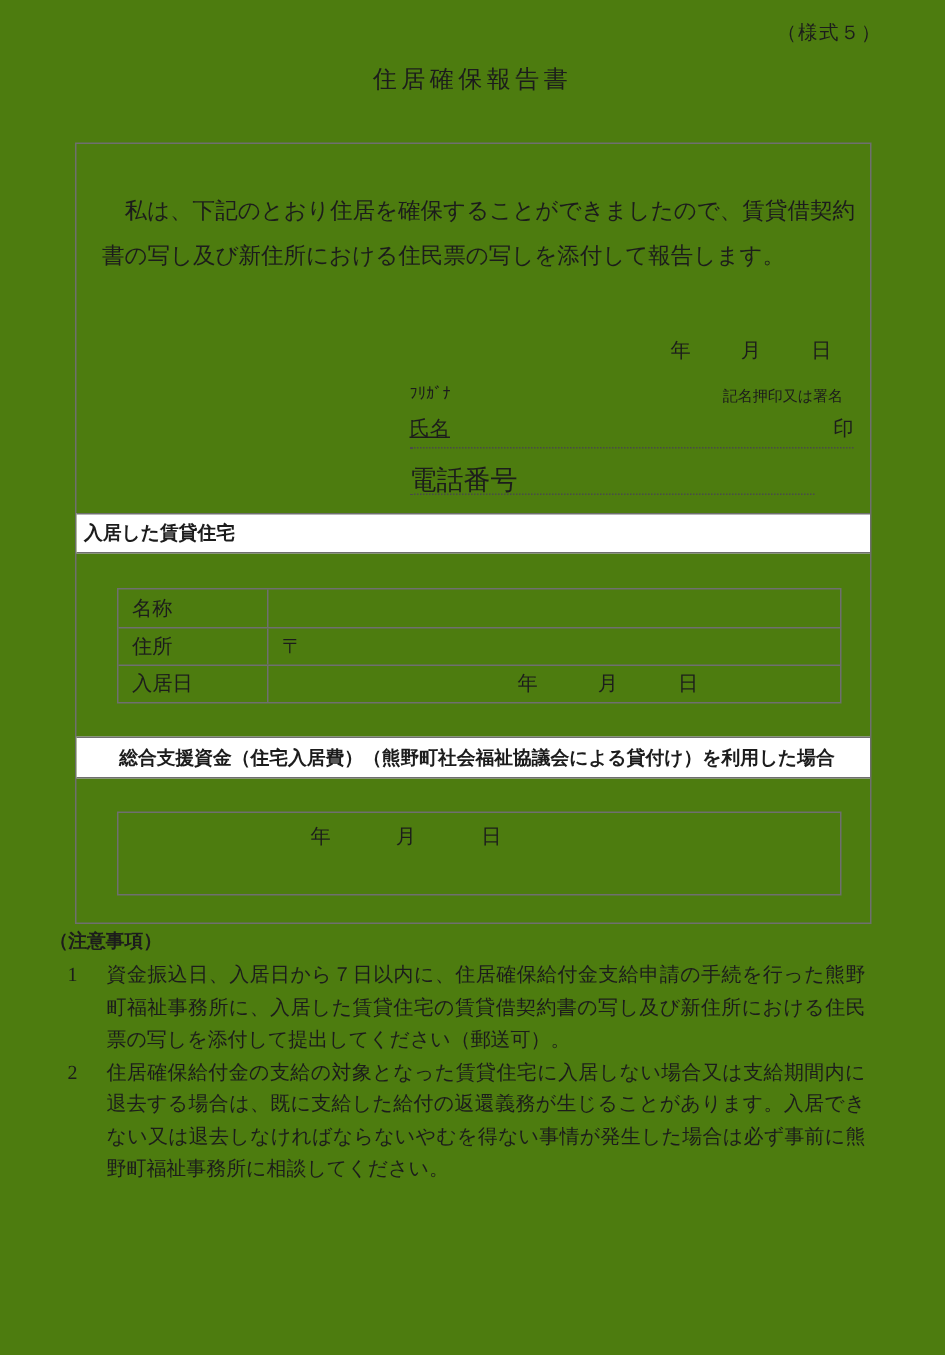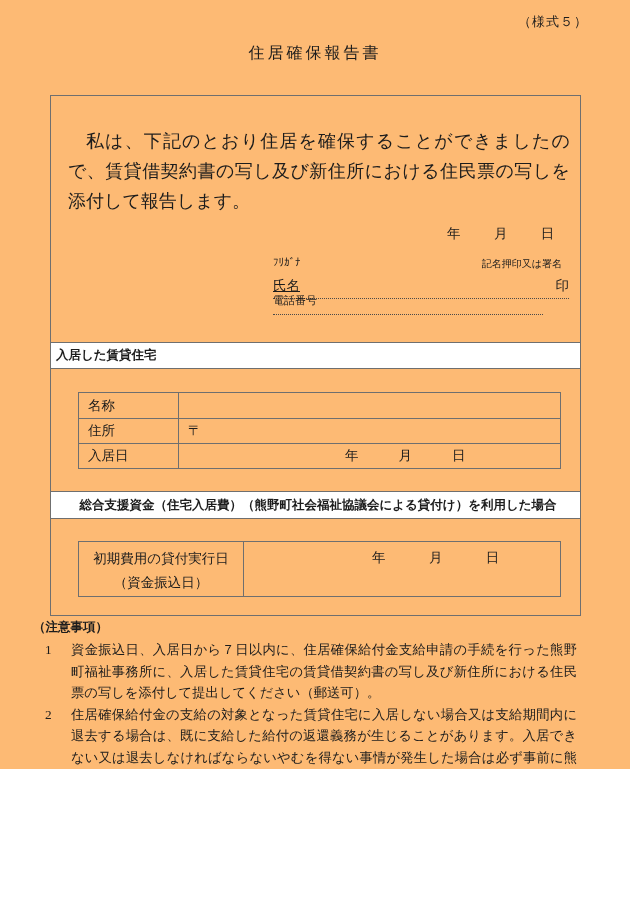--- a/index.html
+++ b/index.html
@@ -1,21 +1,21 @@
 <!DOCTYPE html>
 <html><head>
 <meta charset="utf-8">
 <style>
   * { margin: 0; padding: 0; box-sizing: border-box; }
   html, body { background: #ffffff; }
   .page {
     position: relative;
     width: 630px;
-    height: 769px;
-    background: #fdba74;
+    height: 903px;
+    background: #4d7c0f;
     font-family: "Liberation Serif", "DejaVu Serif", serif;
     color: #1c1c1c;
     overflow: hidden;
   }
   .form-number {
     position: absolute;
     top: 13px;
     right: 42px;
     font-size: 13px;
     letter-spacing: 1px;
@@ -35,21 +35,21 @@
     top: 95px;
     width: 531px;
     height: 521px;
     border: 1px solid #6f6f6f;
   }
   .report-paragraph {
     position: absolute;
     left: 17px;
     top: 30px;
     width: 502px;
-    font-size: 18px;
+    font-size: 15px;
     line-height: 30px;
     text-indent: 1em;
     text-align: justify;
   }
   .addressee-line {
     position: absolute;
     left: 54px;
     top: 103px;
     font-size: 13.5px;
   }
@@ -82,25 +82,25 @@
     width: 296px;
     height: 22px;
     border-bottom: 1px dotted #4a4a4a;
     font-size: 13.5px;
   }
   .name-row .fl { float: left; text-decoration: underline; }
   .name-row .fr { float: right; }
   .phone-row {
     position: absolute;
     left: 222px;
-    top: 197px;
+    top: 212px;
     width: 270px;
     height: 22px;
     border-bottom: 1px dotted #4a4a4a;
-    font-size: 11px;
+    font-size: 18px;
   }
   .section-band {
     position: absolute;
     left: 0;
     width: 529px;
     border-top: 1px solid #6f6f6f;
     border-bottom: 1px solid #6f6f6f;
     font-family: Liberation Sans, sans-serif;
     font-weight: bold;
     font-size: 12.5px;
@@ -235,24 +235,20 @@
           <span class="d">日</span>
         </div>
       </div>
     </div>
 
     <div class="section-band band-loan">
       <span>総合支援資金（住宅入居費）（熊野町社会福祉協議会による貸付け）を利用した場合</span>
     </div>
 
     <div class="inner-table loan-table">
-      <div class="t-label">
-        <div>初期費用の貸付実行日</div>
-        <div>（資金振込日）</div>
-      </div>
       <div class="t-value">
         <span class="y">年</span>
         <span class="m">月</span>
         <span class="d">日</span>
       </div>
     </div>
 
   </div>
 
   <div class="notes">

